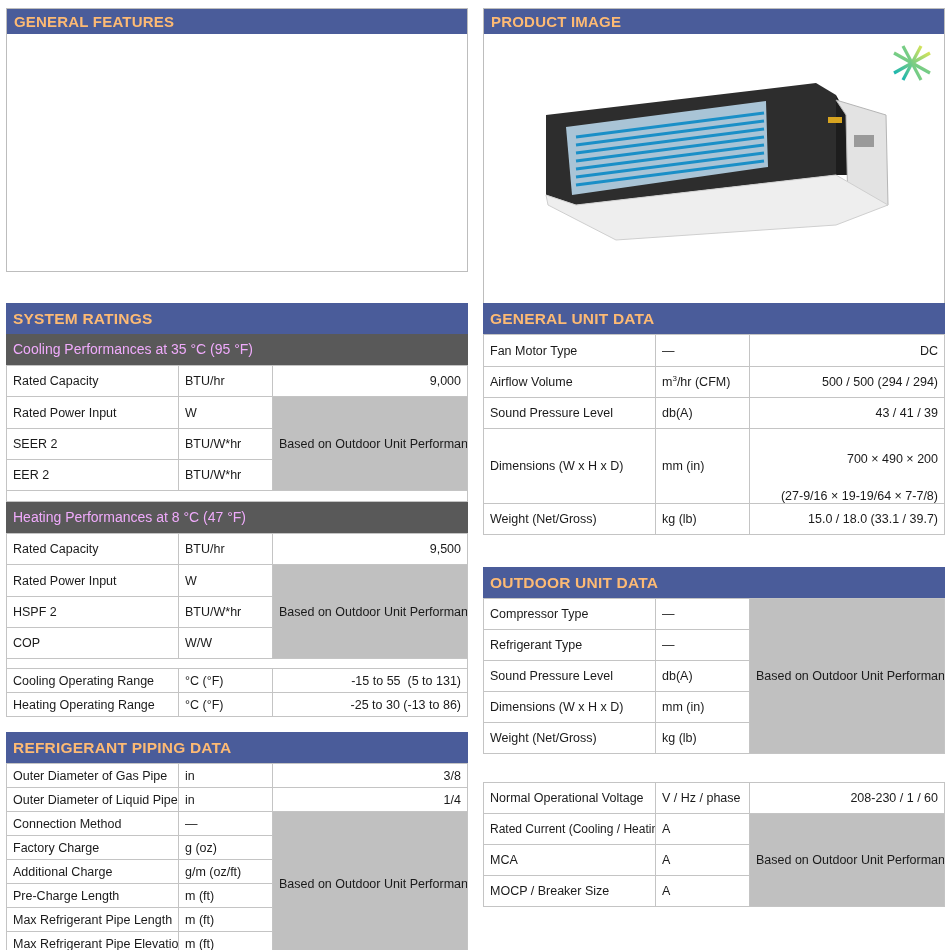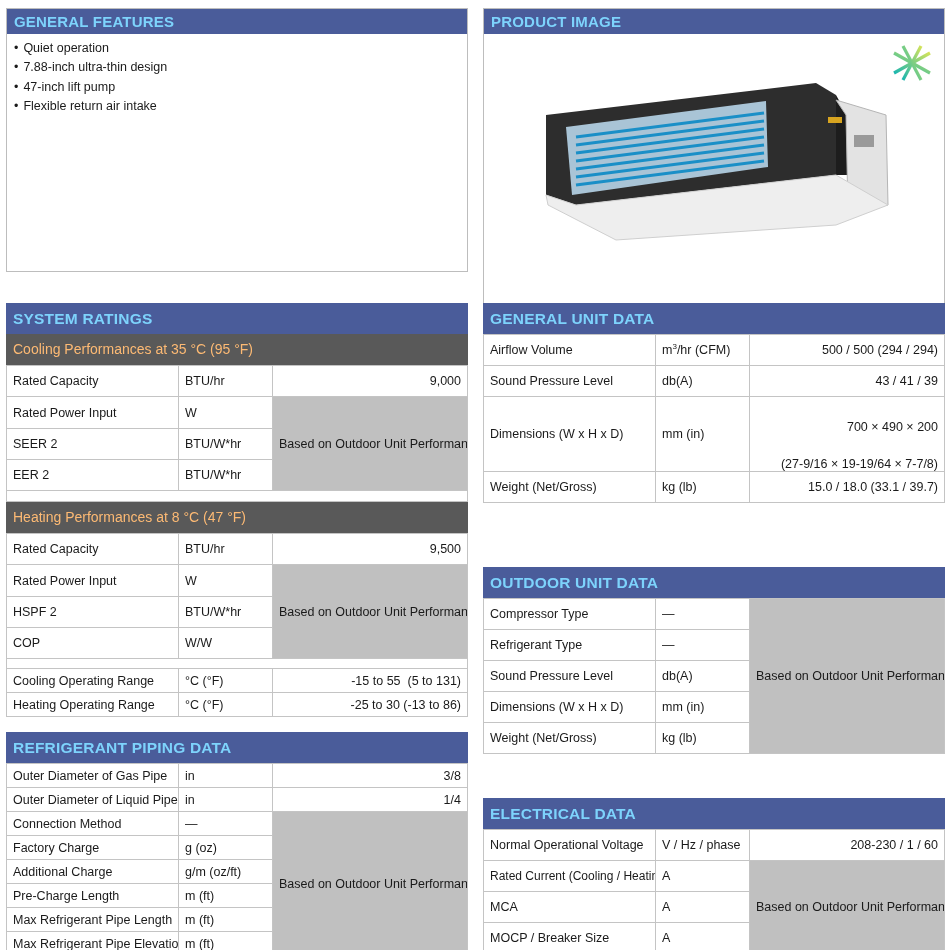--- a/index.html
+++ b/index.html
@@ -1,43 +1,37 @@
 <!DOCTYPE html>
 <html><head>
 <meta charset="utf-8">
 <style>
   html,body{margin:0;padding:0;background:#fff;}
   body{width:950px;height:950px;position:relative;overflow:hidden;font-family:"Liberation Sans",sans-serif;color:#1a1a1a;}
   .panel{position:absolute;box-sizing:border-box;border:1px solid #bdbdbd;background:#fff;}
-  .hdr{position:absolute;left:0;right:0;top:0;height:25px;background:#4a5c9a;color:#7dd3fc;font-weight:bold;font-size:15px;line-height:26px;padding-left:7px;letter-spacing:0.2px;box-sizing:border-box;}
+  .hdr{position:absolute;left:0;right:0;top:0;height:25px;background:#4a5c9a;color:#fdba74;font-weight:bold;font-size:15px;line-height:26px;padding-left:7px;letter-spacing:0.2px;box-sizing:border-box;}
   .sec{position:absolute;box-sizing:border-box;}
   .sec .hdr{position:relative;height:31px;line-height:32px;font-size:15.5px;margin-top:16px;}
-  .sub{position:relative;height:31px;background:#595959;color:#fdba74;font-size:14px;line-height:31px;padding-left:7px;box-sizing:border-box;}
+  .sub{position:relative;height:31px;background:#595959;color:#f0abfc;font-size:14px;line-height:31px;padding-left:7px;box-sizing:border-box;}
   table{border-collapse:collapse;width:100%;table-layout:fixed;}
   td{border:1px solid #c4c4c4;font-size:12.5px;padding:0 6px;white-space:nowrap;overflow:hidden;}
   td.num{text-align:right;}
   td.gray{background:#c0c0c0;text-align:center;font-size:12.5px;}
   .spacer td{height:9px;padding:0;}
   ul.feat{list-style:none;margin:0;padding:0;position:absolute;top:30px;left:7px;}
   ul.feat li{font-size:12.5px;line-height:19.3px;}
   ul.feat li::before{content:"\2022";margin-right:5px;}
   sup{font-size:8px;}
   .dim2{display:block;line-height:13px;margin-top:24px;}
 </style>
 </head>
 <body>
 
 <div class="panel" style="left:6px;top:8px;width:462px;height:264px;">
   <div class="hdr">GENERAL FEATURES</div>
-  <ul class="feat">
-    <li>Quiet operation</li>
-    <li>7.88-inch ultra-thin design</li>
-    <li>47-inch lift pump</li>
-    <li>Flexible return air intake</li>
-  </ul>
 </div>
 
 <div class="panel" style="left:483px;top:8px;width:462px;height:300px;">
   <div class="hdr">PRODUCT IMAGE</div>
   <svg style="position:absolute;left:405px;top:33px;" width="46" height="42" viewBox="0 0 46 42">
     <defs>
         <linearGradient id="lg" x1="0" y1="1" x2="1" y2="0">
           <stop offset="0" stop-color="#1ab6b0"></stop>
           <stop offset="1" stop-color="#d4e35a"></stop>
         </linearGradient>
@@ -197,20 +191,25 @@
 
 <div class="sec" style="left:483px;top:287px;width:462px;">
   <div class="hdr">GENERAL UNIT DATA</div>
   <table>
     <colgroup>
         <col style="width:172px">
         <col style="width:94px">
         <col>
       </colgroup>
     <tbody>
+        <tr style="height:32px">
+      <td>Fan Motor Type</td>
+      <td>—</td>
+      <td class="num">DC</td>
+    </tr>
     <tr style="height:31px">
       <td>Airflow Volume</td>
       <td><span>m</span><sup>3</sup><span>/hr (CFM)</span></td>
       <td class="num">500 / 500 (294 / 294)</td>
     </tr>
     <tr style="height:31px">
       <td>Sound Pressure Level</td>
       <td>db(A)</td>
       <td class="num">43 / 41 / 39</td>
     </tr>
@@ -259,21 +258,20 @@
     </tr>
     <tr style="height:31px">
       <td>Weight (Net/Gross)</td>
       <td>kg (lb)</td>
     </tr>
   </tbody>
     </table>
 </div>
 
 <div class="sec" style="left:483px;top:782px;width:462px;">
-  <div class="hdr">ELECTRICAL DATA</div>
   <table>
     <colgroup>
         <col style="width:172px">
         <col style="width:94px">
         <col>
       </colgroup>
     <tbody>
         <tr style="height:31px">
       <td>Normal Operational Voltage</td>
       <td>V / Hz / phase</td>

